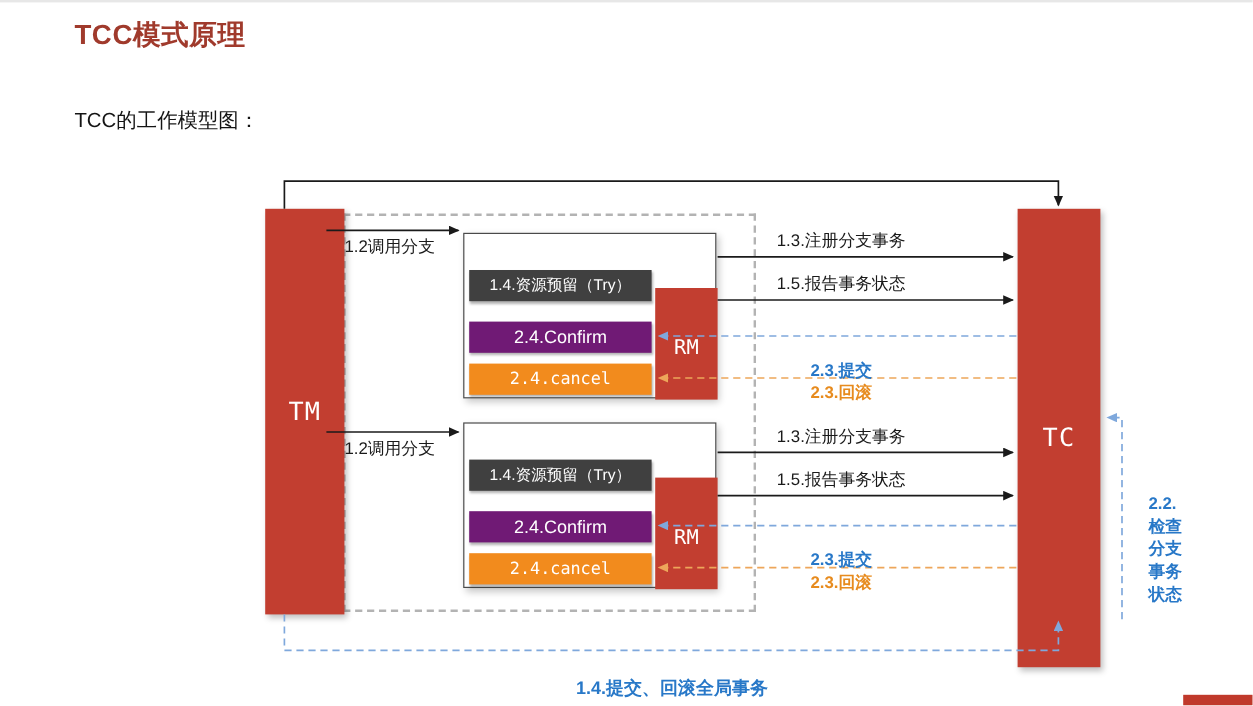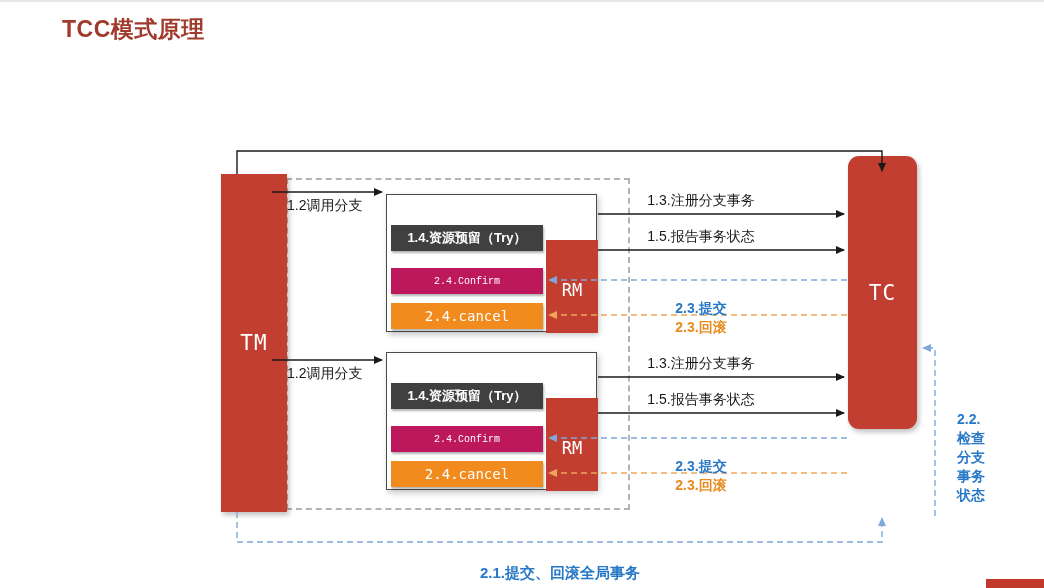--- a/index.html
+++ b/index.html
@@ -21,41 +21,41 @@
 
   
   .node{
     position:absolute; background:#c23e30; color:#fff;
     display:flex; align-items:center; justify-content:center;
     font-family:"DejaVu Sans Mono","Liberation Mono",monospace;
     font-size:21px; letter-spacing:1px; z-index:2;
     box-shadow:2px 3px 5px rgba(0,0,0,.25);
   }
   .tm{ left:221px; top:172px; width:66px; height:338px; }
-  .tc{ left:848px; top:154px; width:69px; height:273px;border-radius:11px; }
+  .tc{ left:848px; top:172px; width:69px; height:382px; }
 
   .dashed-frame{
     position:absolute; left:286px; top:176px; width:344px; height:332px;
     border:2px dashed #b3b3b3; z-index:1;
   }
 
   
   .group{
     position:absolute; left:386px; width:211px; height:138px;
     border:1px solid #4a4a4a; background:#fff; z-index:2;
     box-shadow:2px 3px 6px rgba(0,0,0,.22);
   }
   .g1{ top:192px; } .g2{ top:350px; }
   .step{
     position:absolute; left:4px; width:152px; height:26px; color:#fff;
     display:flex; align-items:center; justify-content:center;
     box-shadow:1px 2px 2px rgba(0,0,0,.3); white-space:nowrap;
   }
-  .step.try{ top:30px; background:#404040; font-size:13px; font-weight:bold; }
-  .step.confirm{ top:73px; background:#be185d; font-family:Liberation Mono, monospace; font-size:10px; }
+  .step.try{ top:30px; background:#404040; font-size:13px; font-weight:normal; }
+  .step.confirm{ top:73px; background:#701a75; font-family:Liberation Sans, sans-serif; font-size:15px; }
   .step.cancel{ top:108px; background:#f28b1d; font-family:"DejaVu Sans Mono","Liberation Mono",monospace; font-size:14px; }
   .rm{
     position:absolute; left:159px; top:45px; width:52px; height:93px;
     background:#c23e30; color:#fff; display:flex; justify-content:center;
     align-items:center; padding-top:7px;
     font-family:"DejaVu Sans Mono","Liberation Mono",monospace; font-size:17px;
   }
 
   
   svg.arrows{ position:absolute; left:0; top:0; z-index:5; pointer-events:none; }
@@ -74,20 +74,21 @@
     position:absolute; left:986px; top:577px; width:58px; height:11px;
     background:#c0392b; z-index:7;
   }
 </style>
 </head>
 <body>
 
 <div class="canvas">
 
   <div class="page-title">TCC模式原理</div>
+  <div class="subtitle">TCC的工作模型图：</div>
 
   <div class="node tm">
     <span>TM</span>
   </div>
   <div class="node tc">
     <span>TC</span>
   </div>
 
   <div class="dashed-frame"></div>
 
@@ -153,17 +154,17 @@
   <div class="lbl c mid" style="top:389px;">1.5.报告事务状态</div>
   <div class="lbl c mid blue" style="top:440px;">2.3.提交</div>
   <div class="lbl c mid orange" style="top:475px;">2.3.回滚</div>
 
   <div class="lbl blue pre" style="left:957px; top:392px;">2.2.
 检查
 分支
 事务
 状态</div>
 
-  <div class="lbl c wide blue big" style="top:546px;">2.1.提交、回滚全局事务</div>
+  <div class="lbl c wide blue big" style="top:546px;">1.4.提交、回滚全局事务</div>
 
   <div class="corner-red"></div>
 
 </div>
 
 </body></html>

